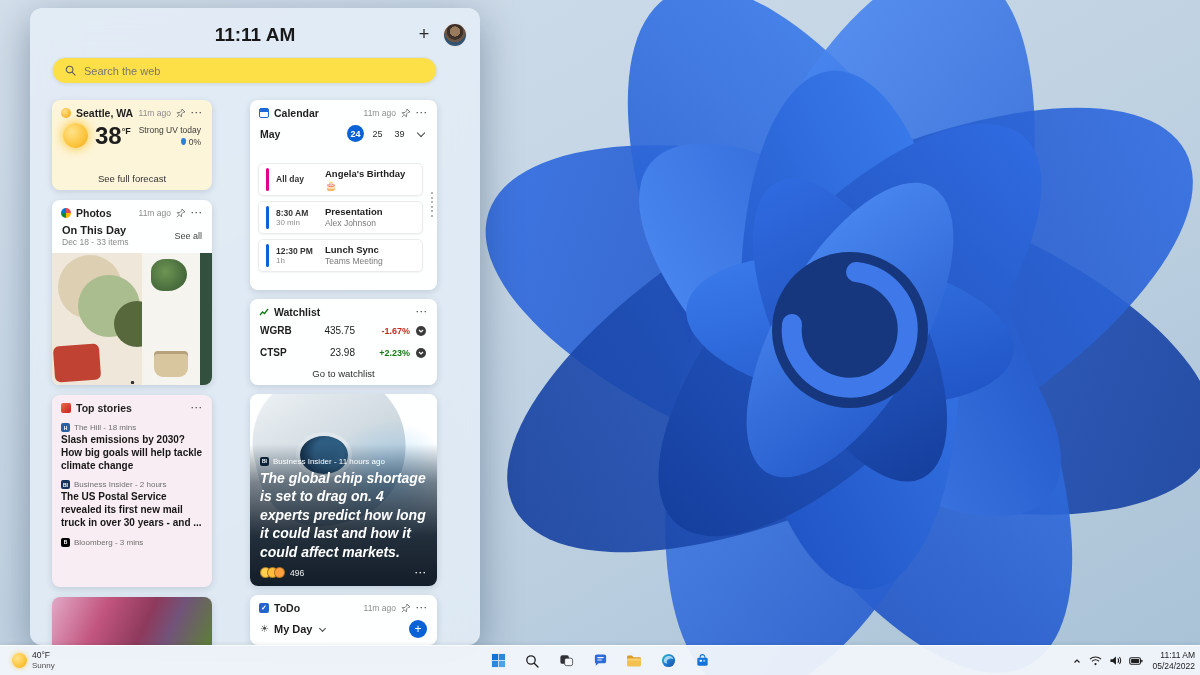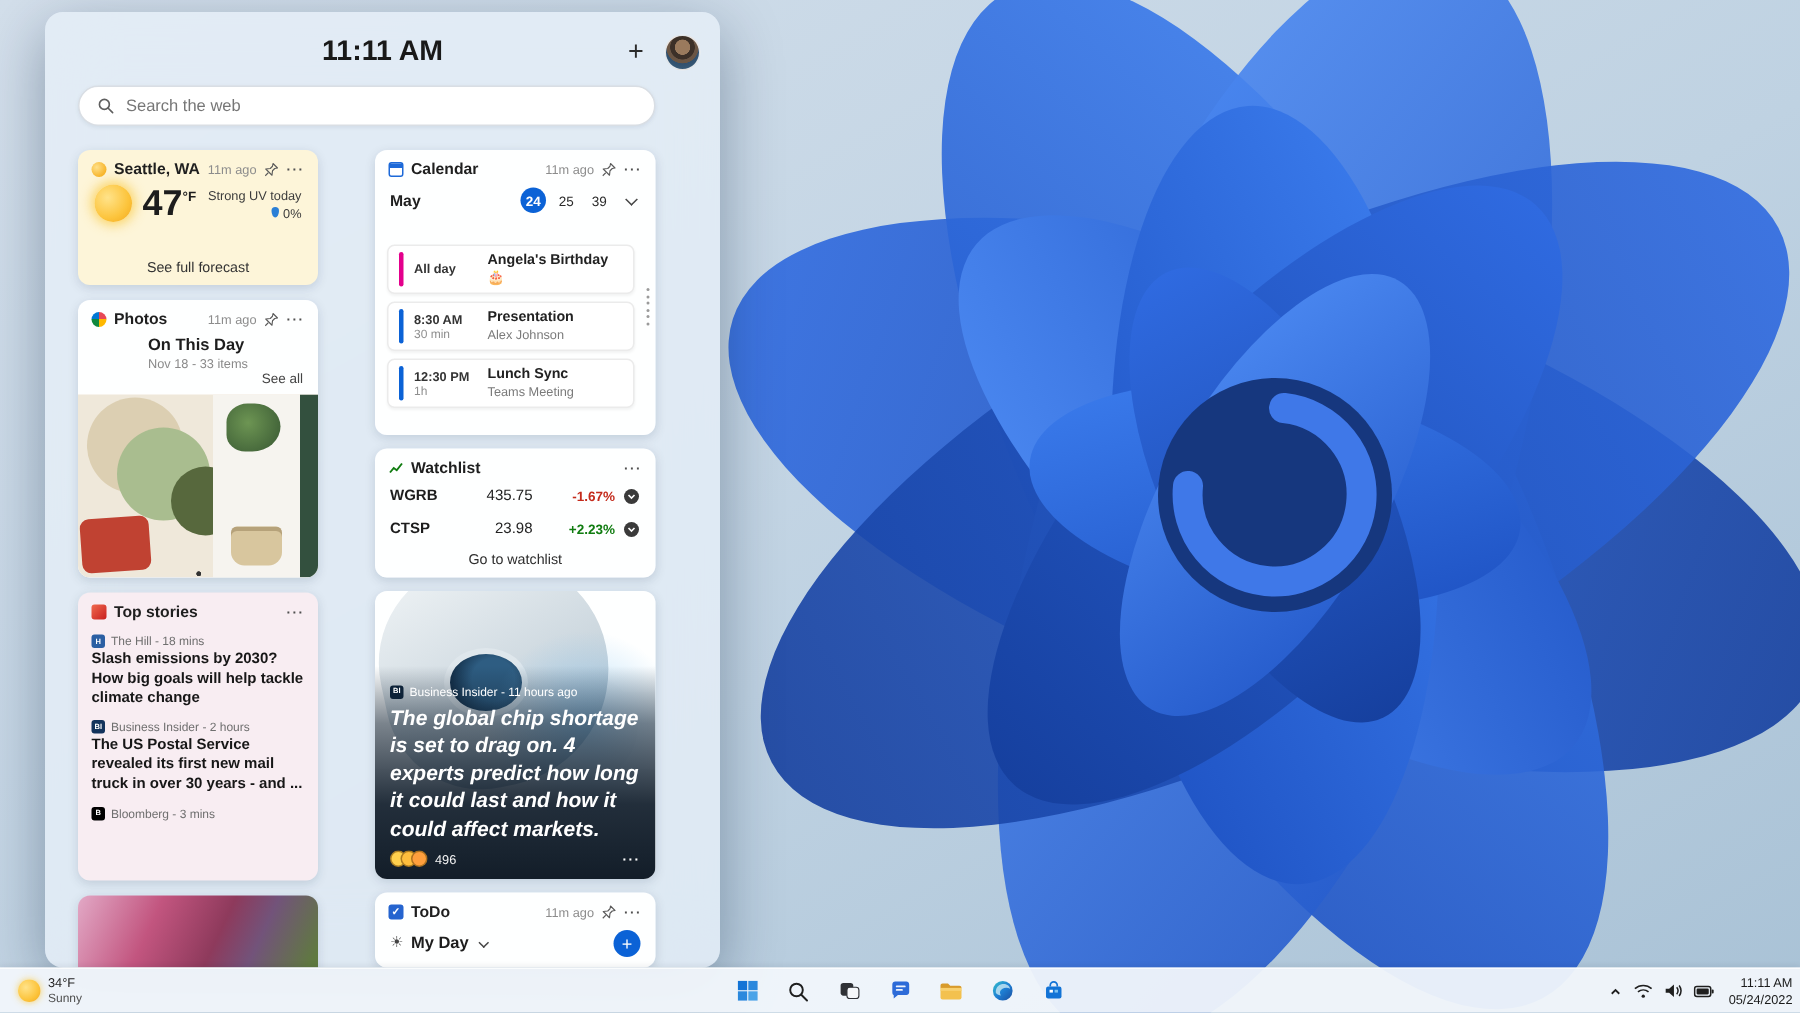--- a/index.html
+++ b/index.html
@@ -14,21 +14,21 @@
   
   .panel { position:absolute; left:30px; top:8px; width:450px; height:637px; border-radius:12px;
            background:rgba(230,239,248,.80); backdrop-filter:blur(22px); -webkit-backdrop-filter:blur(22px);
            box-shadow:0 12px 40px rgba(0,25,55,.35); overflow:hidden; }
   .p-clock { position:absolute; top:16px; left:0; width:100%; text-align:center; font-size:19px; font-weight:bold; color:#191919; }
   .p-add { position:absolute; top:14px; right:44px; width:24px; height:24px; border:none; background:transparent;
            font-size:18px; color:#2b2b2b; line-height:22px; }
   .p-avatar { position:absolute; top:15px; right:13px; width:24px; height:24px; border-radius:50%;
               border:1px solid rgba(255,255,255,.85);
               background:radial-gradient(circle at 50% 34%, #9a7a5d 0 27%, #3c3028 29% 44%, #6a5544 46% 58%, #31506e 60%, #3b617f); }
-  .p-search { position:absolute; top:49px; left:22px; width:385px; height:27px; background:#ffffff;
+  .p-search { position:absolute; top:49px; left:22px; width:385px; height:27px; background:#fde047;
               border:1px solid #d9dee4; border-radius:14px; display:flex; align-items:center; gap:8px; padding:0 12px;
               box-shadow:0 1px 3px rgba(0,30,60,.08);text-align:right; }
   .p-search-text { color:#767676; font-size:11px; }
 
   .col { position:absolute; top:92px; display:flex; flex-direction:column; }
   .col-l { left:22px; width:160px; gap:10px; }
   .col-r { left:220px; width:187px; gap:9px; }
 
   .card { position:relative; background:rgba(255,255,255,.96); border-radius:8px; overflow:hidden;
           box-shadow:0 2px 7px rgba(0,25,55,.14); flex:none; }
@@ -81,21 +81,21 @@
   .et2 { font-size:8px; color:#8f8f8f; }
   .emain { flex:1; display:flex; flex-direction:column; line-height:1.25; }
   .em1 { font-size:9.5px; font-weight:bold; color:#222; }
   .em2 { font-size:8.5px; color:#7a7a7a; }
   .et2:empty,.em2:empty { display:none; }
   .scroll-dots { position:absolute; right:4px; top:92px; display:flex; flex-direction:column; gap:2.5px; }
   .scroll-dots i { width:2px; height:2px; border-radius:50%; background:#9a9a9a; }
 
   
   .photos { height:185px; display:flex; flex-direction:column; }
-  .ph-sub { display:flex; align-items:center; padding:2px 10px 6px;flex-direction:column; }
+  .ph-sub { display:flex; align-items:center; padding:2px 10px 6px; }
   .ph-head { font-size:11px; font-weight:bold; color:#1d1d1d; line-height:1.2; }
   .ph-meta { font-size:8.5px; color:#8a8a8a; }
   .ph-seeall { margin-left:auto; font-size:9px; color:#444; align-self:center; }
   .collage { position:relative; flex:1; background:#efe8da; overflow:hidden; }
   .collage i { position:absolute; display:block; }
   .c-strip { right:0; top:0; bottom:0; width:12px; background:#33503e; }
   .c-white { position:absolute; right:12px; top:0; bottom:0; width:58px; background:#f6f4ef; }
   .c-plant { top:6px; left:9px; width:36px; height:32px; background:radial-gradient(circle at 40% 40%, #6d9553, #44663a 75%);
              border-radius:45% 55% 60% 40%; }
   .c-basket { bottom:8px; left:12px; width:34px; height:26px; background:#d8c69e; border-radius:4px 4px 9px 9px;
@@ -254,21 +254,21 @@
               <svg width="10" height="10" viewBox="0 0 12 12">
                 <path d="M7.2 1.2 L10.8 4.8 L8.6 5.2 L6.8 7 L6.4 10.6 L1.4 5.6 L5 5.2 L6.8 3.4 Z" fill="none" stroke="#5a5a5a" stroke-width="0.9" stroke-linejoin="round"></path>
                 <line x1="1" y1="11" x2="3.4" y2="8.6" stroke="#5a5a5a" stroke-width="0.9"></line>
               </svg>
             </span>
           <span class="more" data-interactable="true">···</span>
         </header>
         <div class="w-body">
           <span class="w-sun" data-interactable="false"></span>
           <div class="w-temp" data-interactable="false">
-            <span class="tv" data-interactable="false">47</span>
+            <span class="tv" data-interactable="false">38</span>
             <span class="tu" data-interactable="false">°F</span>
           </div>
           <div class="w-right" data-interactable="false">
             <span class="w-cond" data-interactable="false">Strong UV today</span>
             <span class="w-precip">
                 <i class="drop" data-interactable="false"></i>
                 <span data-interactable="false">0%</span>
               </span>
           </div>
         </div>
@@ -284,21 +284,21 @@
               <svg width="10" height="10" viewBox="0 0 12 12">
                 <path d="M7.2 1.2 L10.8 4.8 L8.6 5.2 L6.8 7 L6.4 10.6 L1.4 5.6 L5 5.2 L6.8 3.4 Z" fill="none" stroke="#5a5a5a" stroke-width="0.9" stroke-linejoin="round"></path>
                 <line x1="1" y1="11" x2="3.4" y2="8.6" stroke="#5a5a5a" stroke-width="0.9"></line>
               </svg>
             </span>
           <span class="more" data-interactable="true">···</span>
         </header>
         <div class="ph-sub">
           <div data-interactable="false">
             <div class="ph-head" data-interactable="false">On This Day</div>
-            <div class="ph-meta" data-interactable="false">Nov 18 - 33 items</div>
+            <div class="ph-meta" data-interactable="false">Dec 18 - 33 items</div>
           </div>
           <span class="ph-seeall" data-interactable="true">See all</span>
         </div>
         <div class="collage" data-interactable="true">
           <i class="c-beige" data-interactable="false"></i>
           <i class="c-sage" data-interactable="false"></i>
           <i class="c-olive" data-interactable="false"></i>
           <i class="c-red" data-interactable="false"></i>
           <div class="c-white" data-interactable="false">
             <i class="c-plant" data-interactable="false"></i>
@@ -500,21 +500,21 @@
             </button>
         </div>
       </article>
     </div>
   </section>
 
   <footer class="taskbar" data-interactable="false">
     <div class="tb-weather" data-interactable="true">
       <span class="tb-sun" data-interactable="false"></span>
       <div class="tb-wt">
-        <span class="t1" data-interactable="false">34°F</span>
+        <span class="t1" data-interactable="false">40°F</span>
         <span class="t2" data-interactable="false">Sunny</span>
       </div>
     </div>
 
     <div class="tb-center" data-interactable="false">
       <button class="tb-btn" data-interactable="true">
         <svg width="15" height="15" viewBox="0 0 16 16">
             <rect x="1" y="1" width="6.6" height="6.6" fill="#1273d6"></rect>
             <rect x="8.4" y="1" width="6.6" height="6.6" fill="#2b88dd"></rect>
             <rect x="1" y="8.4" width="6.6" height="6.6" fill="#2b88dd"></rect>

